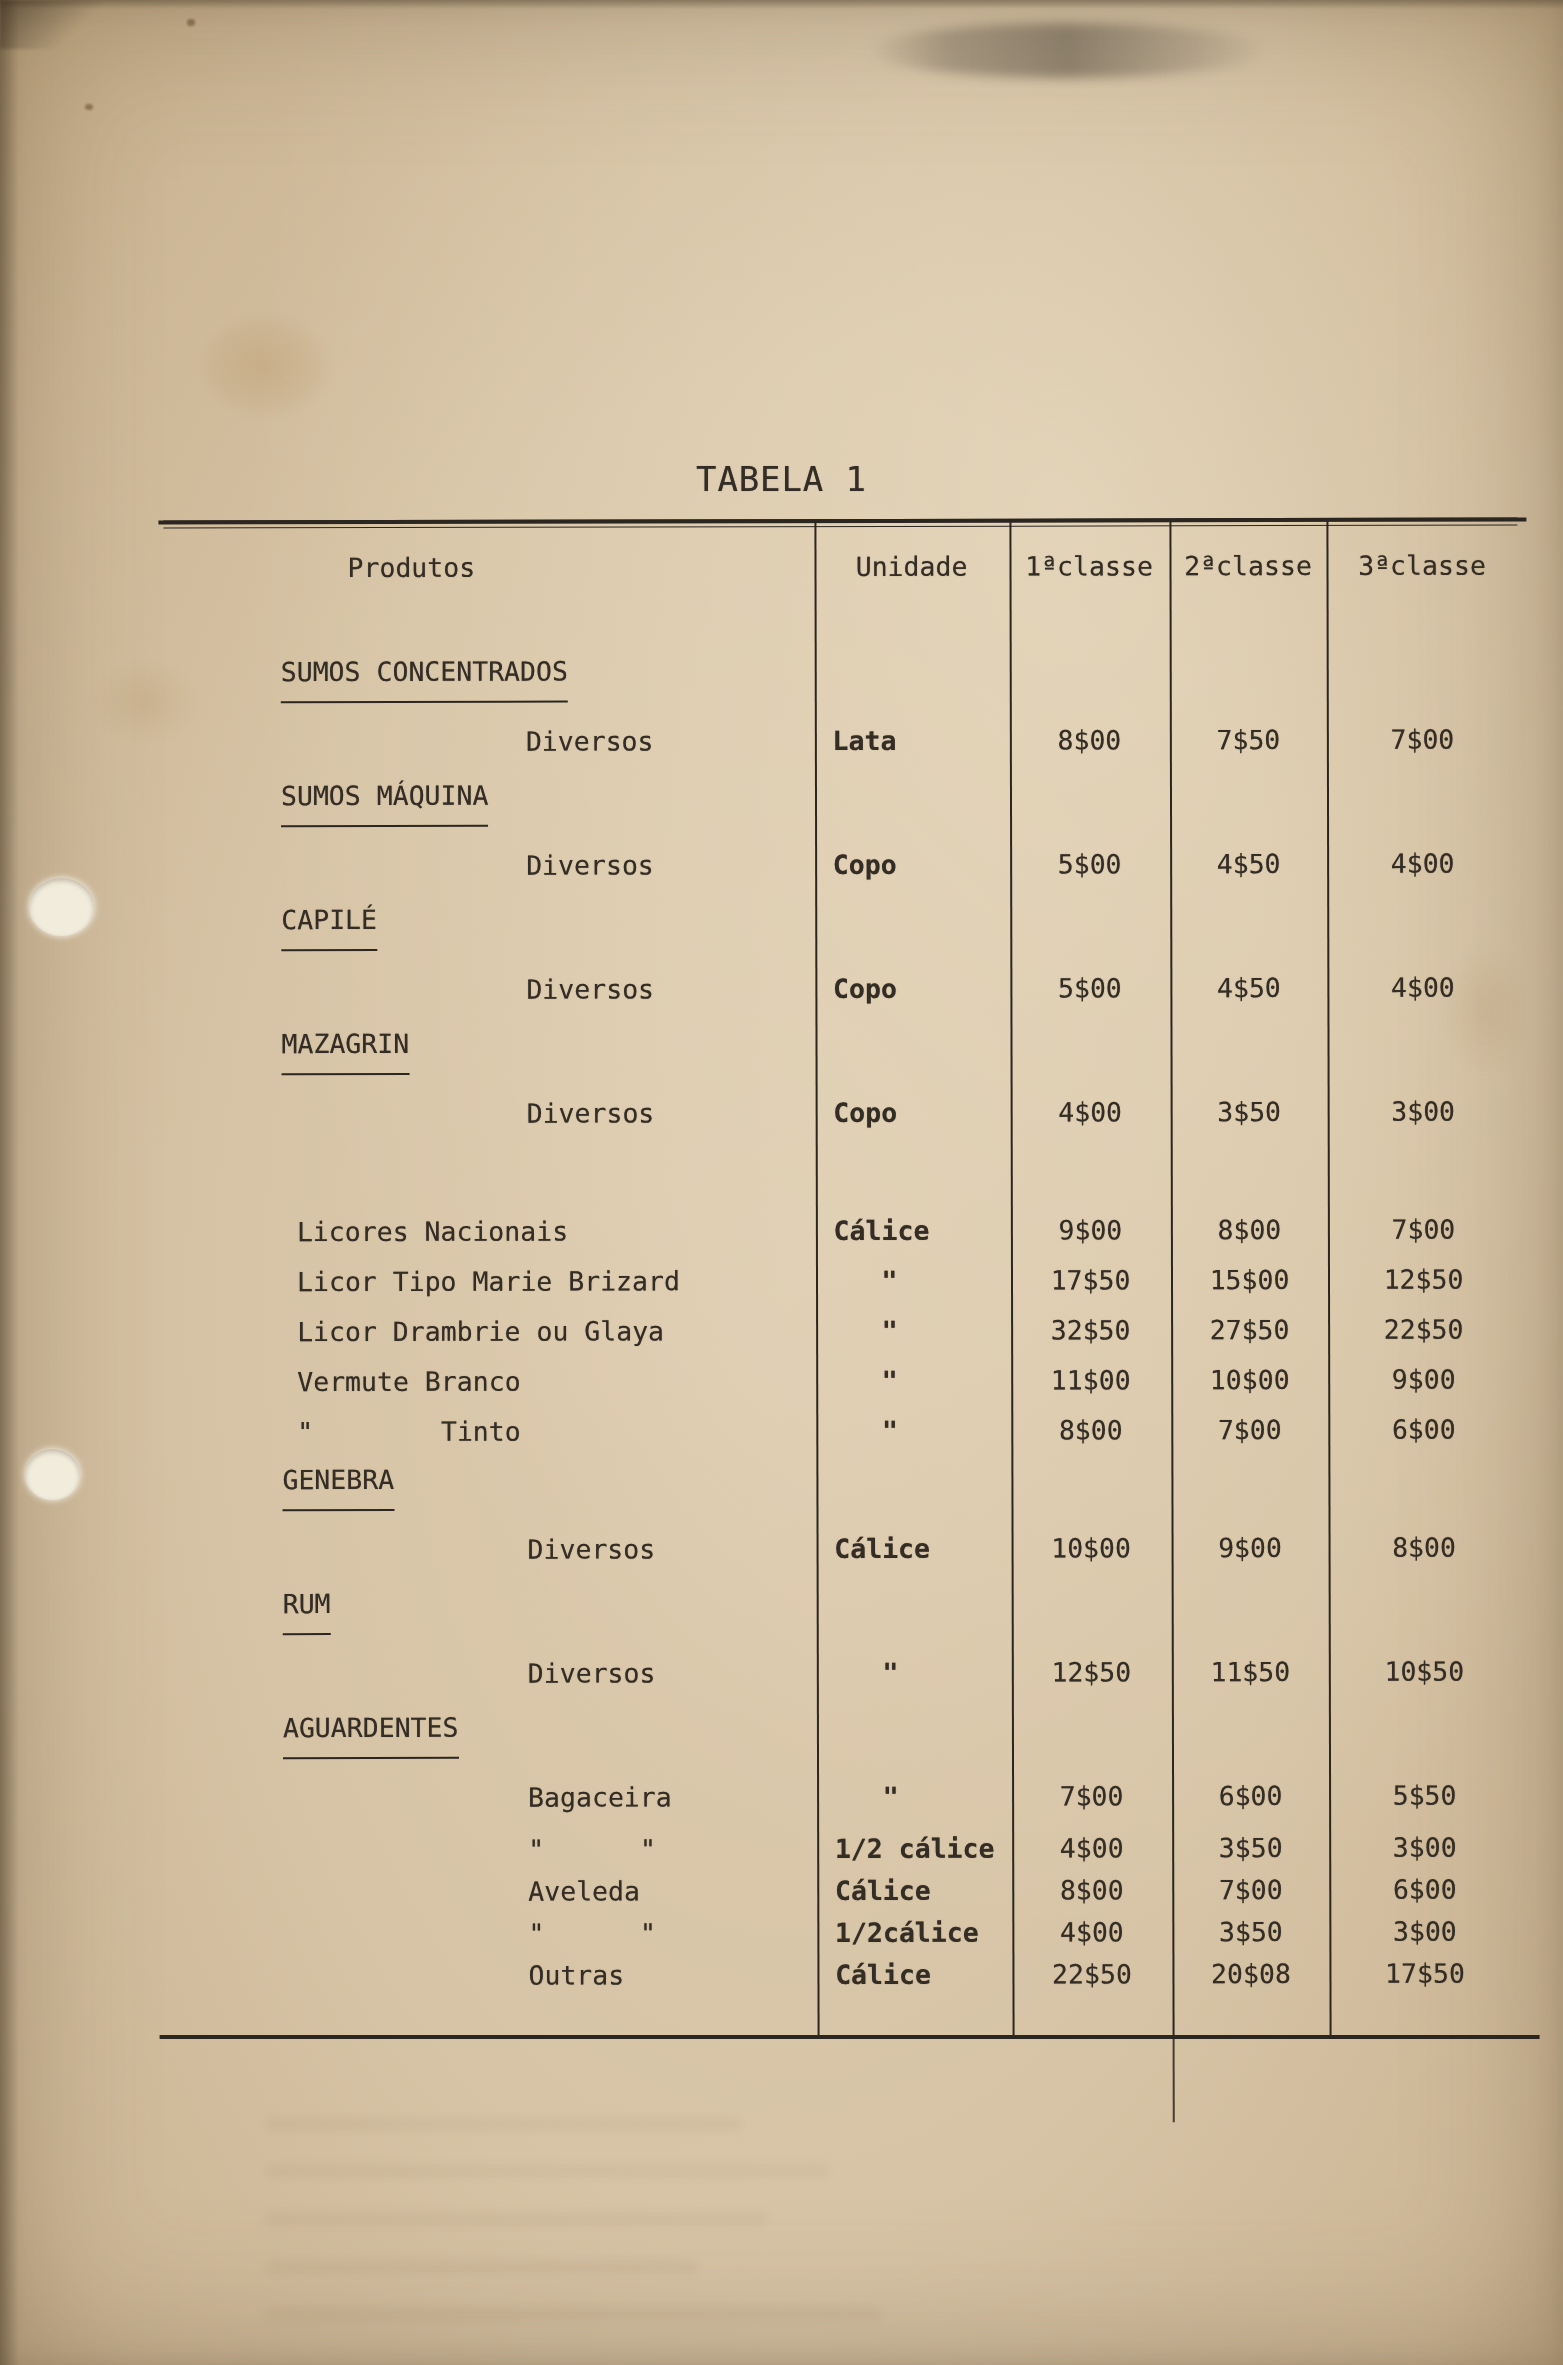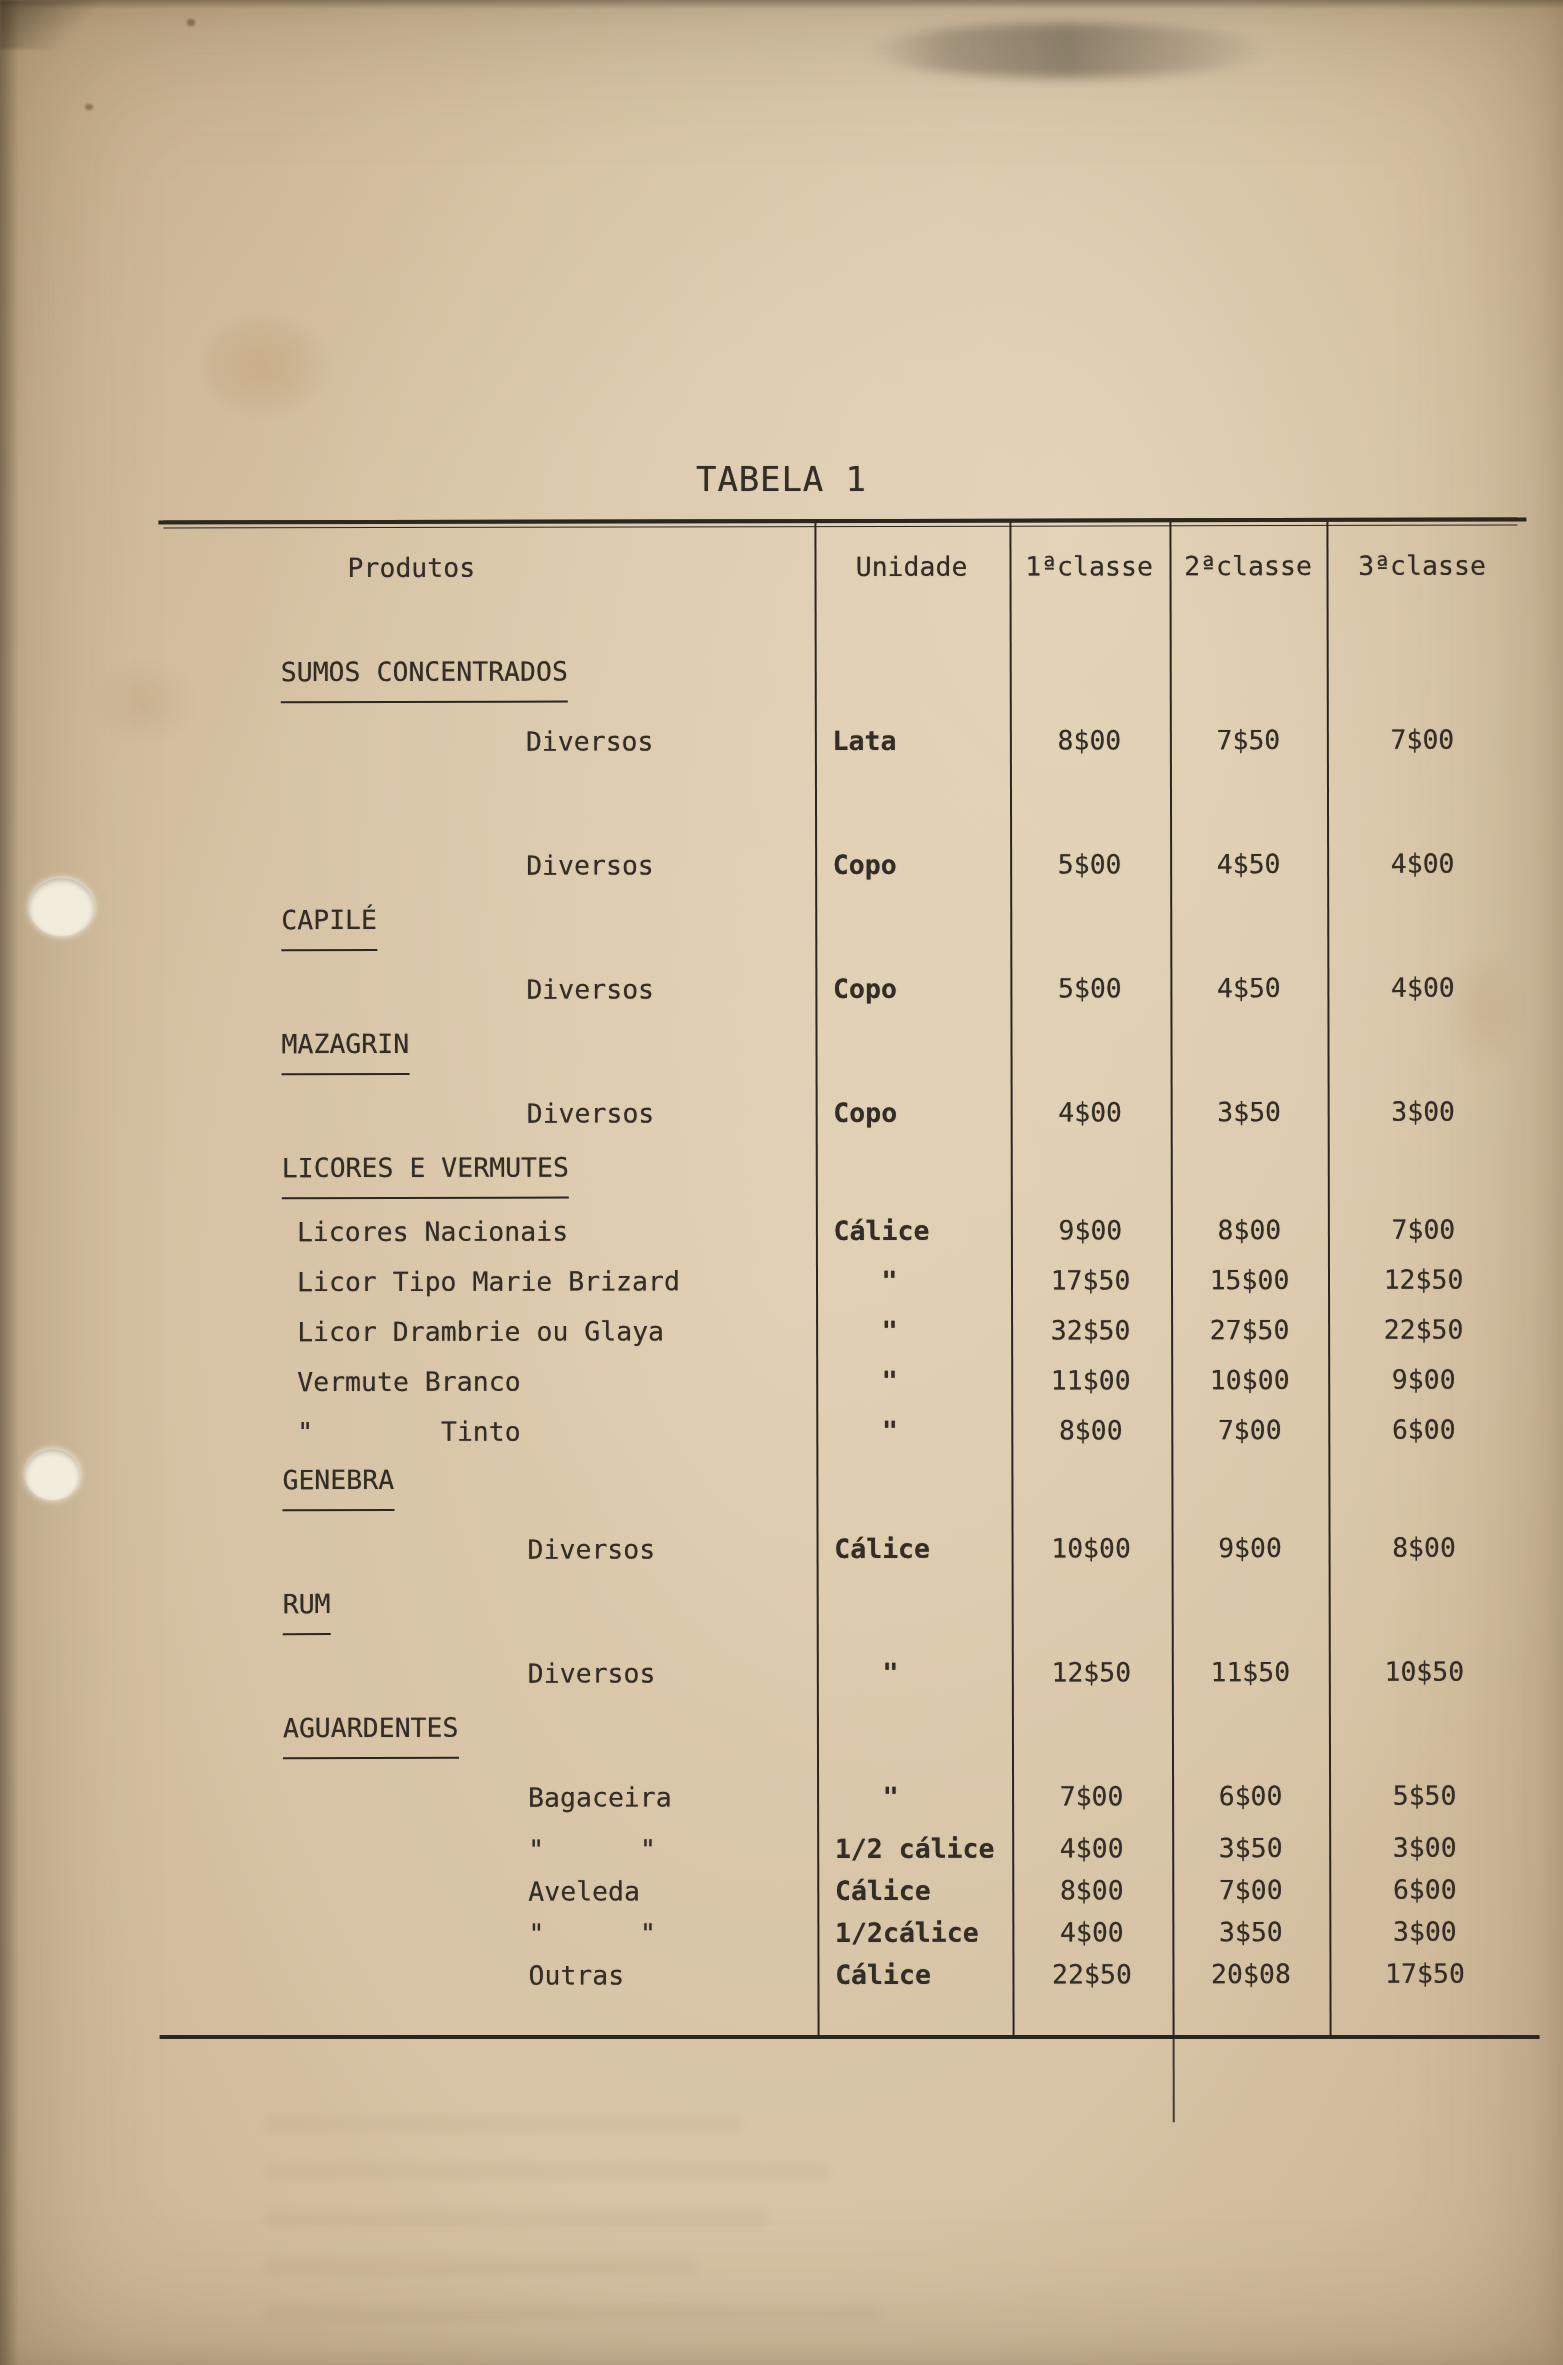--- a/index.html
+++ b/index.html
@@ -127,20 +127,21 @@
         <div class="cell price"></div>
       </div>
       <div class="row grid-row rh-t">
         <div class="cell produtos ind-deep">Diversos</div>
         <div class="cell unidade">Lata</div>
         <div class="cell price">8$00</div>
         <div class="cell price">7$50</div>
         <div class="cell price">7$00</div>
       </div>
       <div class="row grid-row rh-t">
+        <div class="cell produtos"><span class="section-label">SUMOS MÁQUINA</span></div>
         <div class="cell unidade"></div>
         <div class="cell price"></div>
         <div class="cell price"></div>
         <div class="cell price"></div>
       </div>
       <div class="row grid-row rh-t">
         <div class="cell produtos ind-deep">Diversos</div>
         <div class="cell unidade">Copo</div>
         <div class="cell price">5$00</div>
         <div class="cell price">4$50</div>
@@ -168,21 +169,20 @@
         <div class="cell price"></div>
       </div>
       <div class="row grid-row rh-t">
         <div class="cell produtos ind-deep">Diversos</div>
         <div class="cell unidade">Copo</div>
         <div class="cell price">4$00</div>
         <div class="cell price">3$50</div>
         <div class="cell price">3$00</div>
       </div>
       <div class="row grid-row rh-t">
-        <div class="cell produtos"><span class="section-label">LICORES E VERMUTES</span></div>
         <div class="cell unidade"></div>
         <div class="cell price"></div>
         <div class="cell price"></div>
         <div class="cell price"></div>
       </div>
       <div class="row grid-row rh-m">
         <div class="cell produtos ind-norm">Licores Nacionais</div>
         <div class="cell unidade">Cálice</div>
         <div class="cell price">9$00</div>
         <div class="cell price">8$00</div>

